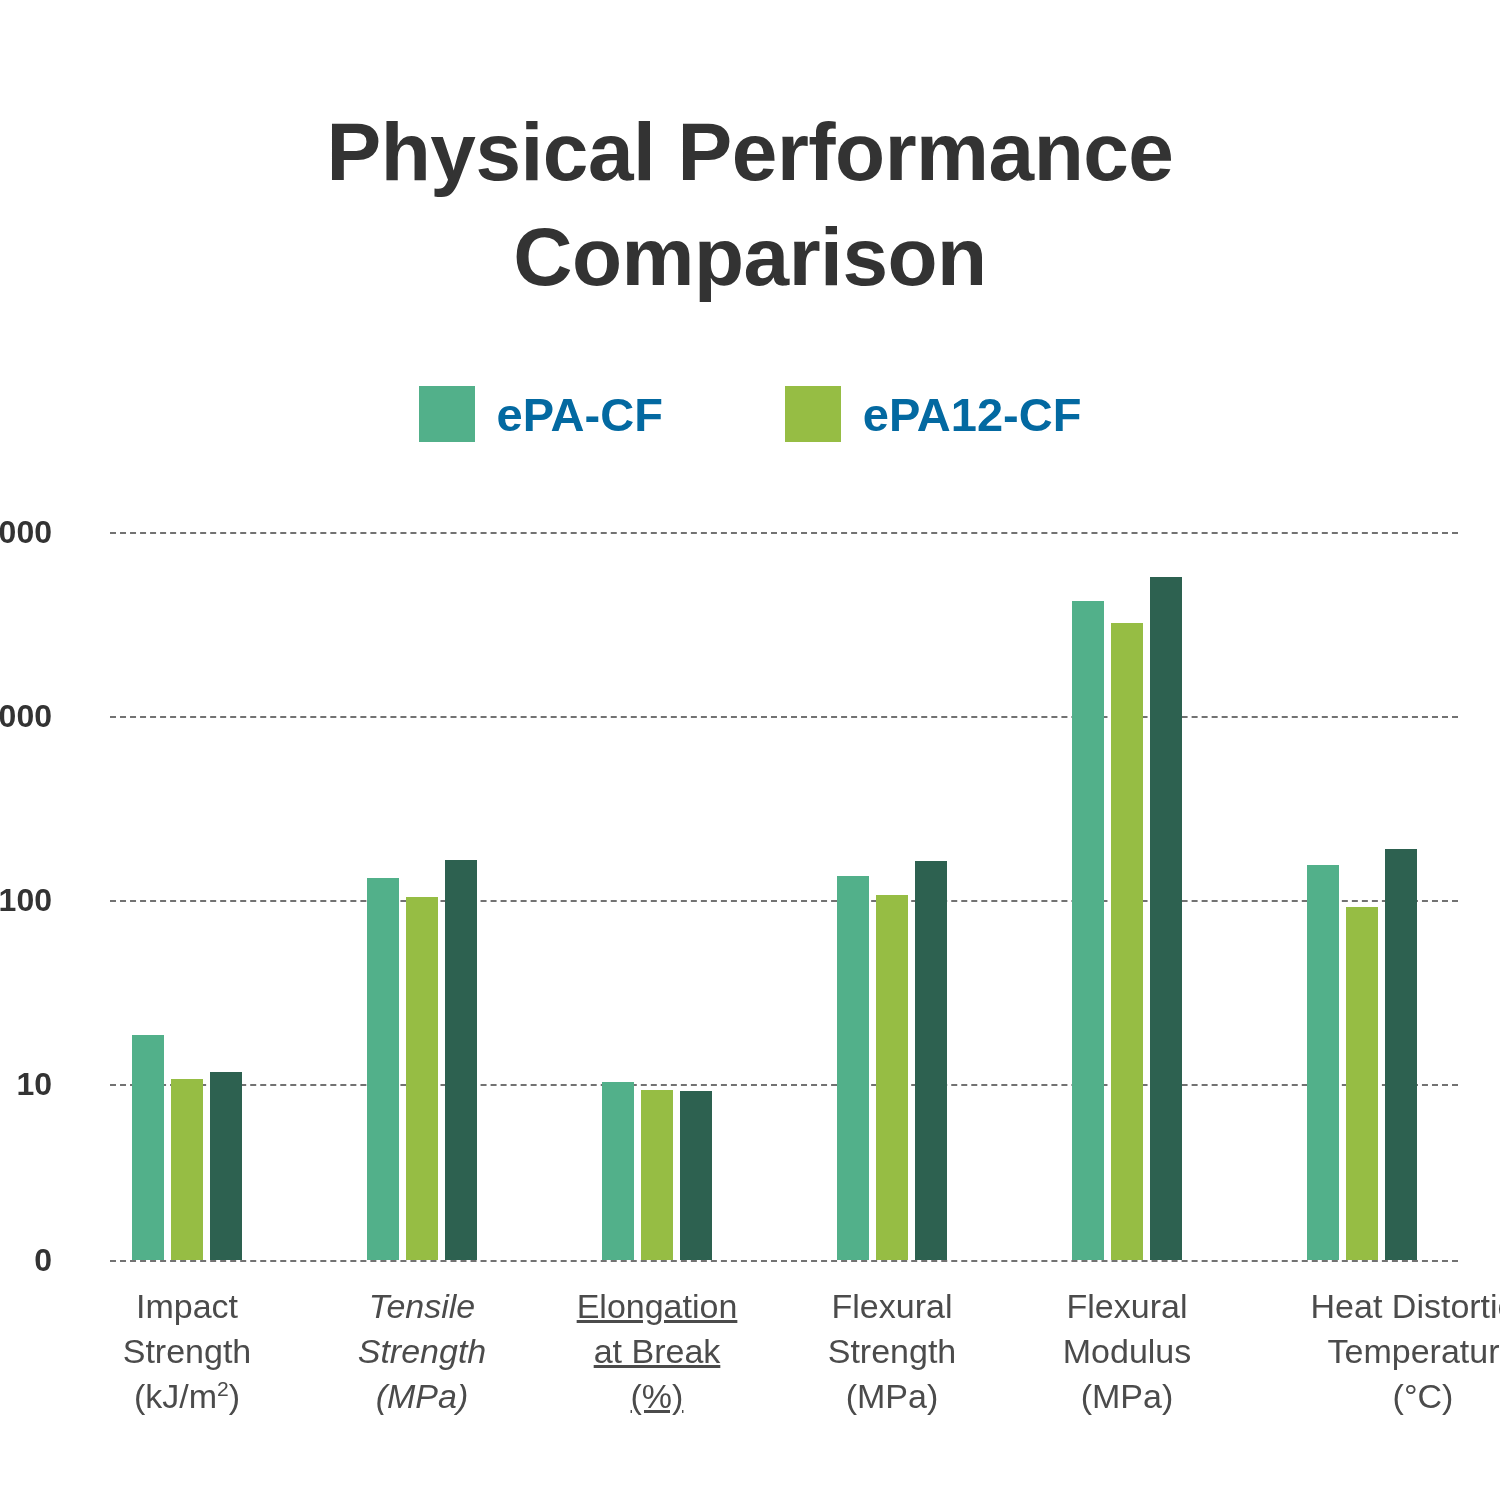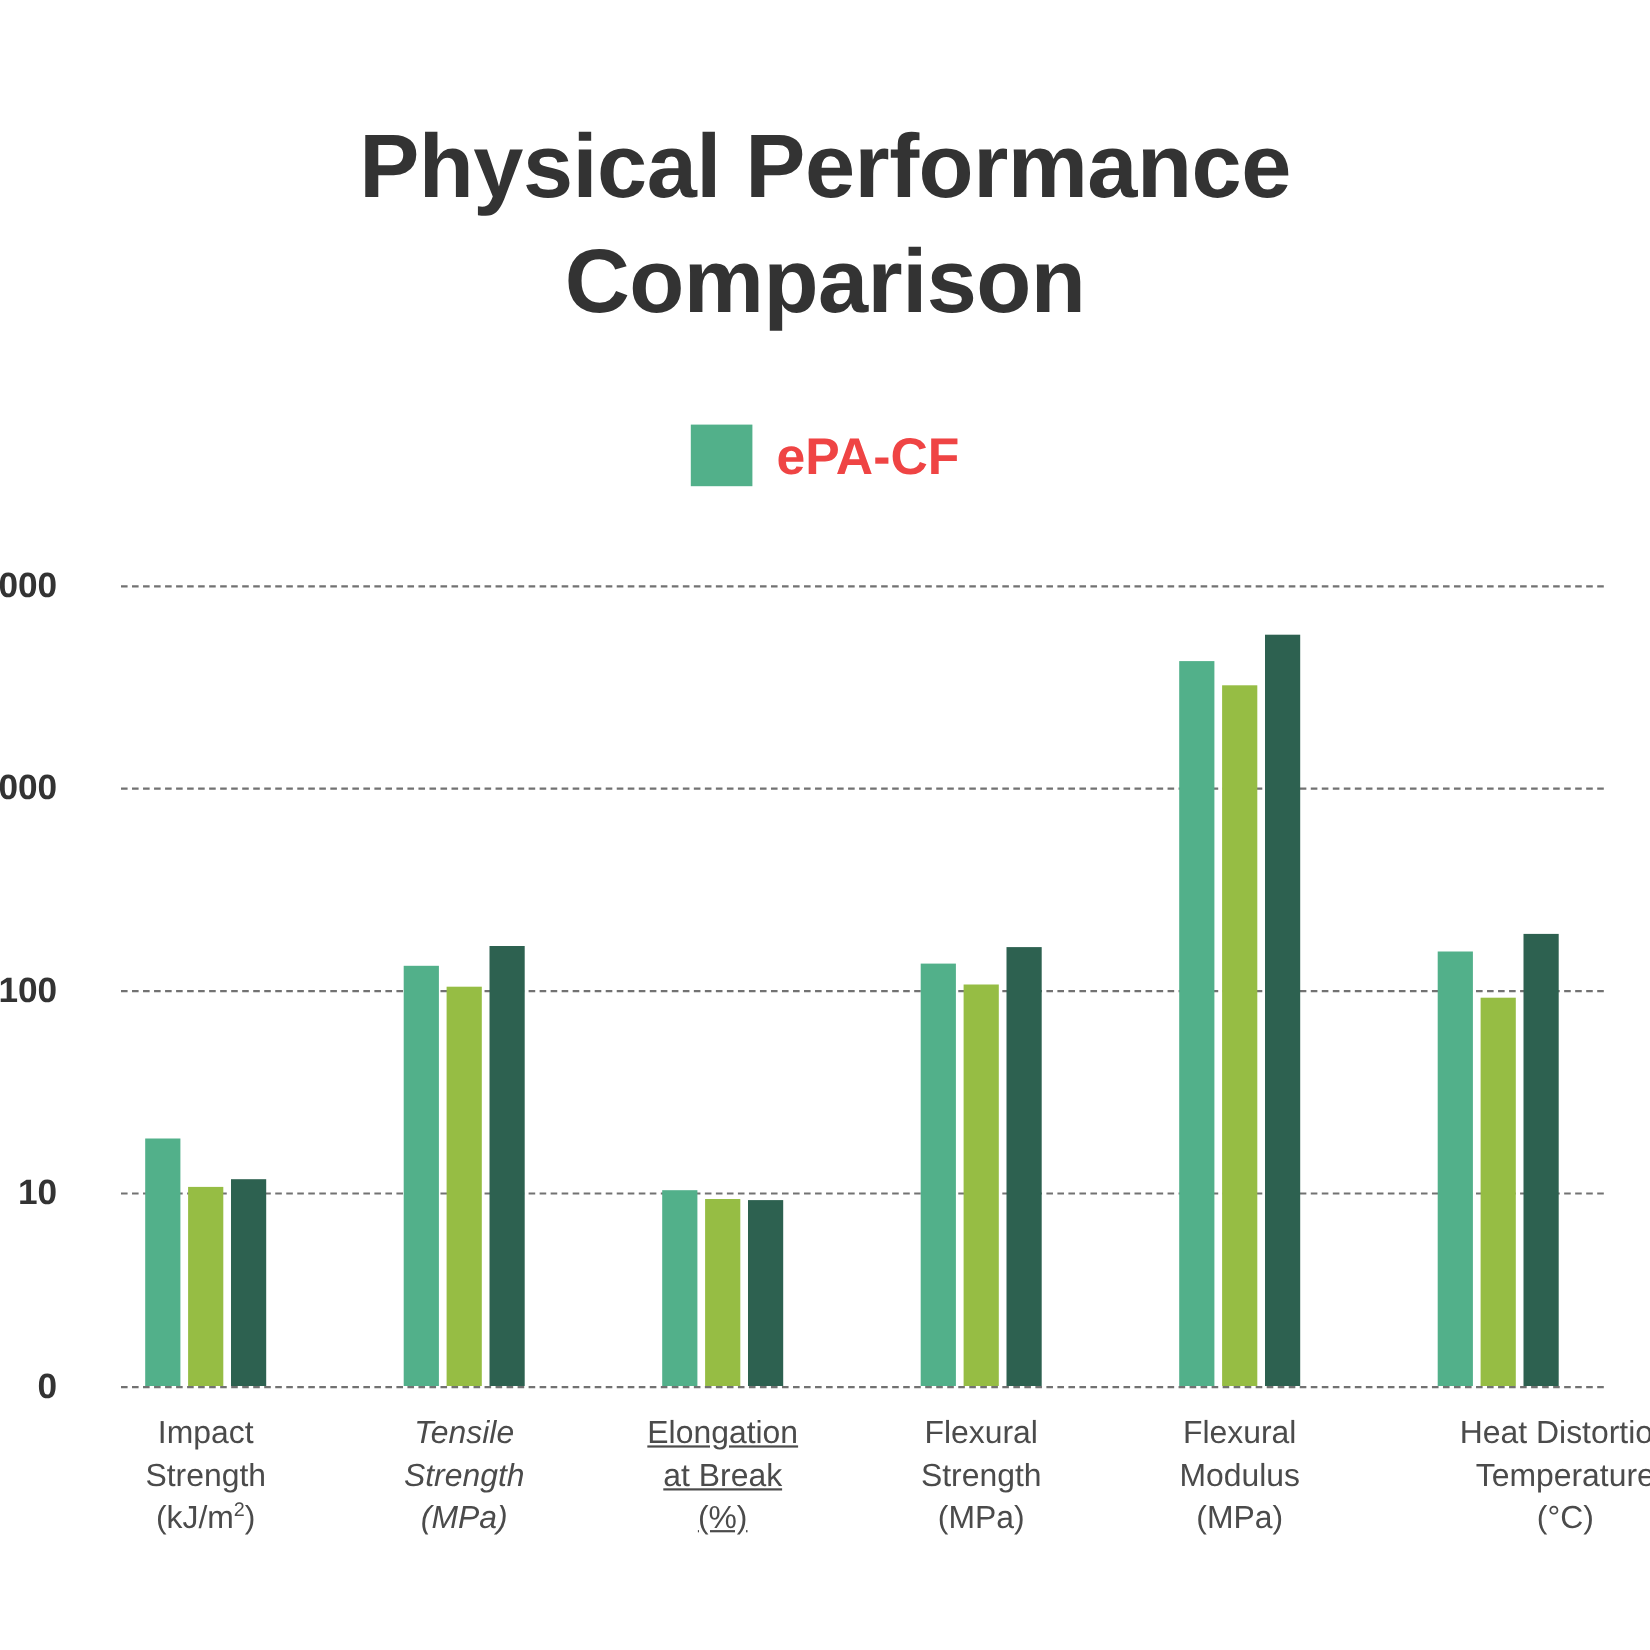--- a/index.html
+++ b/index.html
@@ -55,21 +55,21 @@
   .legend-item:last-child { margin-right: 0; }
   .legend-swatch {
     width: 56px;
     height: 56px;
     flex: 0 0 auto;
   }
   .legend-label {
     margin-left: 22px;
     font-size: 47px;
     font-weight: bold;
-    color: #ef4444;
+    color: #0369a1;
     white-space: nowrap;
   }
 
   
   #plot {
     position: absolute;
     left: 110px;
     top: 532px;
     width: 1348px;   
     height: 728px;   
@@ -98,41 +98,45 @@
   .bar {
     position: absolute;
     bottom: 0;
   }
 
   
   .cat-label {
     position: absolute;
     top: 1284px;
     text-align: center;
-    font-size: 29px;
+    font-size: 34px;
     line-height: 1.33;
     color: #4b4b4b;
     white-space: pre-line;
   }
   .cat-label sup { font-size: 0.62em; vertical-align: super; }
 </style>
 </head>
 <body>
 
 <div id="chart-root">
 
   <div class="chart-title">
     <div>Physical Performance</div>
     <div>Comparison</div>
   </div>
 
   <div class="legend" id="legend">
       <div class="legend-item">
         <span class="legend-swatch" style="background: rgb(82, 176, 138);"></span>
         <span class="legend-label">ePA-CF</span>
+      </div>
+      <div class="legend-item">
+        <span class="legend-swatch" style="background: rgb(150, 189, 68);"></span>
+        <span class="legend-label">ePA12-CF</span>
       </div>
     </div>
 
   <div id="plot">
       <div class="gridline" style="top: 0px;"></div>
       <div class="ytick-label" style="top: 0px;">10000</div>
       <div class="gridline" style="top: 184px;"></div>
       <div class="ytick-label" style="top: 184px;">1000</div>
       <div class="gridline" style="top: 368px;"></div>
       <div class="ytick-label" style="top: 368px;">100</div>

